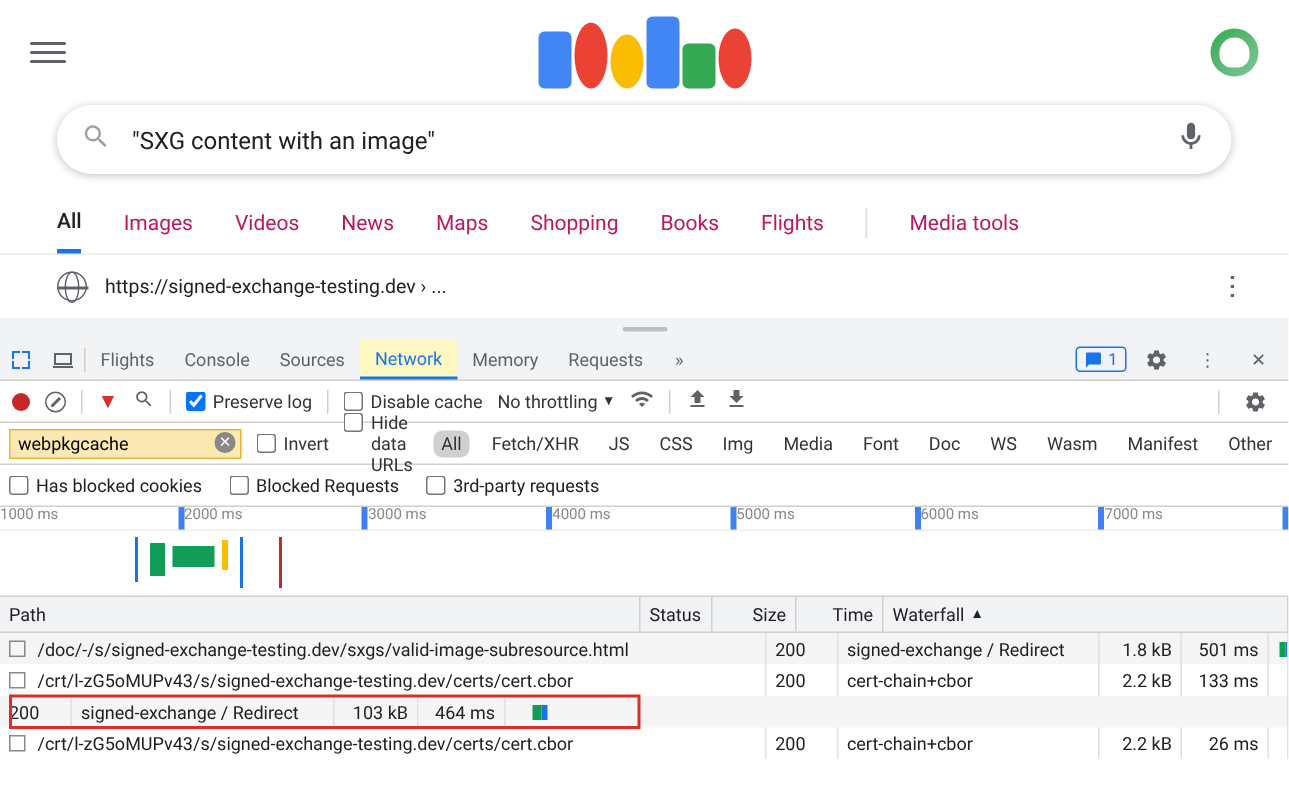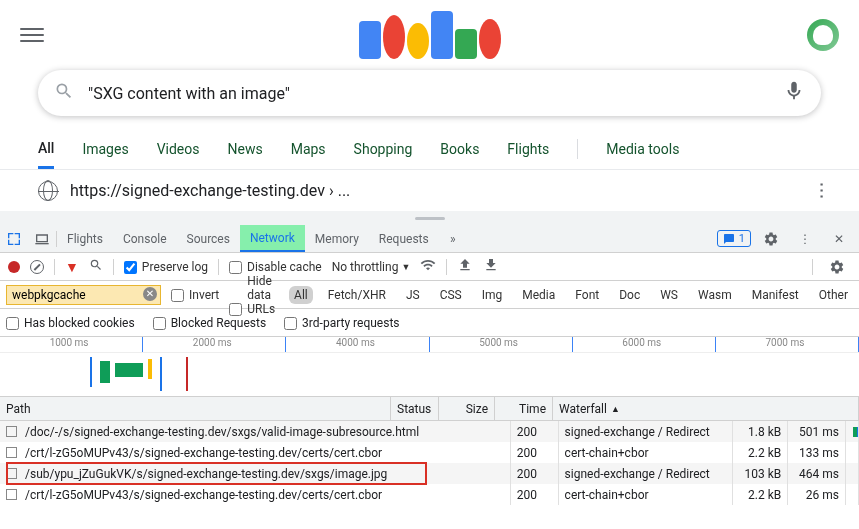--- a/index.html
+++ b/index.html
@@ -12,61 +12,61 @@
 .doodle-inner{display:flex;gap:2px;align-items:flex-end}
 .doodle-char{width:22px;height:40px;border-radius:4px}
 .avatar{width:32px;height:32px;border-radius:50%;background:linear-gradient(135deg,#34a853,#81c995);margin-left:auto;position:relative}
 .avatar::before{content:"";position:absolute;inset:6px;background:#fff;border-radius:50% 50% 40% 40%}
 .search-wrap{padding:0 38px 12px}
 .search-bar{display:flex;align-items:center;height:46px;border-radius:24px;box-shadow:0 1px 6px rgba(32,33,36,.28);padding:0 16px;gap:14px}
 .search-icon svg{width:20px;height:20px;fill:#9aa0a6}
 .search-input{flex:1;border:none;outline:none;font-size:16px;color:#202124}
 .mic-icon svg{width:22px;height:22px;fill:#5f6368}
 .tabs{display:flex;align-items:center;padding:0 38px;border-bottom:1px solid #e8eaed;gap:28px;height:42px}
-.tab{font-size:14px;color:#14532d;padding:10px 0;cursor:pointer;white-space:nowrap}
+.tab{font-size:14px;color:#be185d;padding:10px 0;cursor:pointer;white-space:nowrap}
 .tab.active{color:#202124;font-weight:500;border-bottom:3px solid #1a73e8;margin-bottom:-1px}
 .tab-sep{width:1px;height:20px;background:#dadce0}
 .result{display:flex;align-items:center;padding:10px 38px;gap:12px}
 .globe-icon{width:20px;height:20px;border:1.5px solid #5f6368;border-radius:50%;position:relative;flex-shrink:0}
 .globe-icon::before{content:"";position:absolute;left:50%;top:-1.5px;bottom:-1.5px;width:8px;transform:translateX(-50%);border:1.5px solid #5f6368;border-radius:50%}
 .globe-icon::after{content:"";position:absolute;top:50%;left:-1.5px;right:-1.5px;height:1.5px;background:#5f6368}
-.result-url{font-size:16px;color:#202124}
+.result-url{font-size:13px;color:#202124}
 .result-more{margin-left:auto;font-size:18px;color:#5f6368;cursor:pointer;transform:rotate(90deg);margin-right:-10px}
 .drag-handle{height:14px;display:flex;justify-content:center;align-items:center;background:#f1f3f4;position:relative}
 .drag-handle::before{content:"";width:30px;height:3px;background:#bdc1c6;border-radius:2px}
 .dev-tabs{display:flex;align-items:center;height:28px;border-bottom:1px solid #d0d0d0;background:#f1f3f4;font-size:12px;color:#5f6368}
 .dev-icon-btn{width:28px;height:28px;display:flex;align-items:center;justify-content:center;cursor:pointer}
 .dev-tab{padding:0 10px;height:100%;display:flex;align-items:center;cursor:pointer}
-.dev-tab.active{color:#1a73e8;border-bottom:2px solid #1a73e8;background:#86efac}
+.dev-tab.active{color:#1a73e8;border-bottom:2px solid #1a73e8;background:#fef9c3}
 .dev-right{margin-left:auto;display:flex;align-items:center;gap:6px;padding-right:6px}
 .msg-badge{display:flex;align-items:center;gap:4px;border:1px solid #1a73e8;border-radius:3px;padding:1px 5px;font-size:11px;color:#1a73e8}
 .toolbar{display:flex;align-items:center;height:28px;border-bottom:1px solid #d0d0d0;padding:0 8px;gap:10px;font-size:12px;color:#333}
 .rec-dot{width:12px;height:12px;border-radius:50%;background:#c62828}
 .clear-icon{width:14px;height:14px;border:1.5px solid #5f6368;border-radius:50%;position:relative}
 .clear-icon::after{content:"";position:absolute;left:2px;right:2px;top:50%;height:1.5px;background:#5f6368;transform:translateY(-50%) rotate(-45deg)}
 .funnel{color:#d93025;font-size:14px}
 .tool-sep{width:1px;height:16px;background:#d0d0d0}
-.chk{display:flex;align-items:flex-end;gap:5px}
+.chk{display:flex;align-items:flex-start;gap:5px}
 .chk input{width:13px;height:13px}
 .throttle{display:flex;align-items:center;gap:3px}
 .filter-bar{display:flex;align-items:center;height:28px;border-bottom:1px solid #d0d0d0;padding:0 6px;gap:10px;font-size:12px;color:#333;flex-wrap:nowrap}
 .filter-input{width:155px;height:20px;background:#fce8b2;border:1px solid #e8b630;padding:0 20px 0 5px;font-size:12px;position:relative}
 .filter-wrap{position:relative}
 .filter-clear{position:absolute;right:4px;top:2px;width:14px;height:14px;border-radius:50%;background:#888;color:#fff;font-size:10px;display:flex;align-items:center;justify-content:center;cursor:pointer}
 .type-btn{padding:2px 5px;cursor:pointer;border-radius:6px}
 .type-btn.active{background:#d0d0d0}
 .filter-row2{display:flex;align-items:center;height:28px;border-bottom:1px solid #d0d0d0;padding:0 6px;gap:18px;font-size:12px}
 .timeline{height:60px;border-bottom:1px solid #d0d0d0;position:relative;background:#fff}
 .tl-labels{display:flex;font-size:10px;color:#888;height:16px;border-bottom:1px solid #eee}
-.tl-label{flex:1;text-align:center;padding-right:4px;border-right:1px solid #3b82f6}
+.tl-label{flex:1;text-align:left;padding-right:4px;border-right:4px solid #3b82f6}
 .tl-body{position:relative;height:44px}
 .tl-mark{position:absolute;top:4px;width:2px}
 .table-head{display:flex;height:24px;border-bottom:1px solid #d0d0d0;font-size:12px;background:#f1f3f4}
 .th{border-right:1px solid #d0d0d0;padding:4px 6px;display:flex;align-items:center}
-.th-path{width:391px}
+.th-path{width:427px}
 .th-status{width:48px}
 .th-type{width:175px}
 .th-size{width:56px;justify-content:flex-end}
 .th-time{width:58px;justify-content:flex-end}
 .th-wf{flex:1}
 .sort-arrow{margin-left:4px;font-size:9px}
 .table-row{display:flex;height:21px;font-size:12px;align-items:center}
 .table-row:nth-child(odd){background:#f5f5f5}
 .table-row:nth-child(even){background:#fff}
 .td{border-right:1px solid #e0e0e0;padding:0 6px;height:100%;display:flex;align-items:center;overflow:hidden;white-space:nowrap}
@@ -253,20 +253,21 @@
   <label class="chk">
       <input type="checkbox" style="">
       <span>3rd-party requests</span>
     </label>
 </div>
 
 <div class="timeline">
   <div class="tl-labels">
     <div class="tl-label">1000 ms</div>
     <div class="tl-label">2000 ms</div>
+    <div class="tl-label">3000 ms</div>
     <div class="tl-label">4000 ms</div>
     <div class="tl-label">5000 ms</div>
     <div class="tl-label">6000 ms</div>
     <div class="tl-label">7000 ms</div>
   </div>
   <div class="tl-body">
     <div class="tl-mark" style="left:90px;height:30px;background:#1a73e8"></div>
     <div class="tl-mark" style="left:100px;height:22px;background:#0f9d58;width:10px;top:8px"></div>
     <div class="tl-mark" style="left:115px;height:14px;background:#0f9d58;width:28px;top:10px"></div>
     <div class="tl-mark" style="left:148px;height:20px;background:#fbbc04;width:4px;top:6px"></div>
@@ -313,24 +314,20 @@
     <div class="td td-size">2.2 kB</div>
     <div class="td td-time">133 ms</div>
     <div class="td td-wf">
         <div class="wf-bar" style="left:18px">
           <div class="wf-seg" style="width:2px;background:#0f9d58"></div>
           <div class="wf-seg" style="width:2px;background:#1a73e8"></div>
         </div>
       </div>
     </div>
     <div class="table-row highlight-row">
-    <div class="td td-path">
-        <span class="row-chk"></span>
-        <span>/sub/ypu_jZuGukVK/s/signed-exchange-testing.dev/sxgs/image.jpg</span>
-      </div>
     <div class="td td-status">200</div>
     <div class="td td-type">signed-exchange / Redirect</div>
     <div class="td td-size">103 kB</div>
     <div class="td td-time">464 ms</div>
     <div class="td td-wf">
         <div class="wf-bar" style="left:18px">
           <div class="wf-seg" style="width:6px;background:#0f9d58"></div>
           <div class="wf-seg" style="width:4px;background:#1a73e8"></div>
         </div>
       </div>

